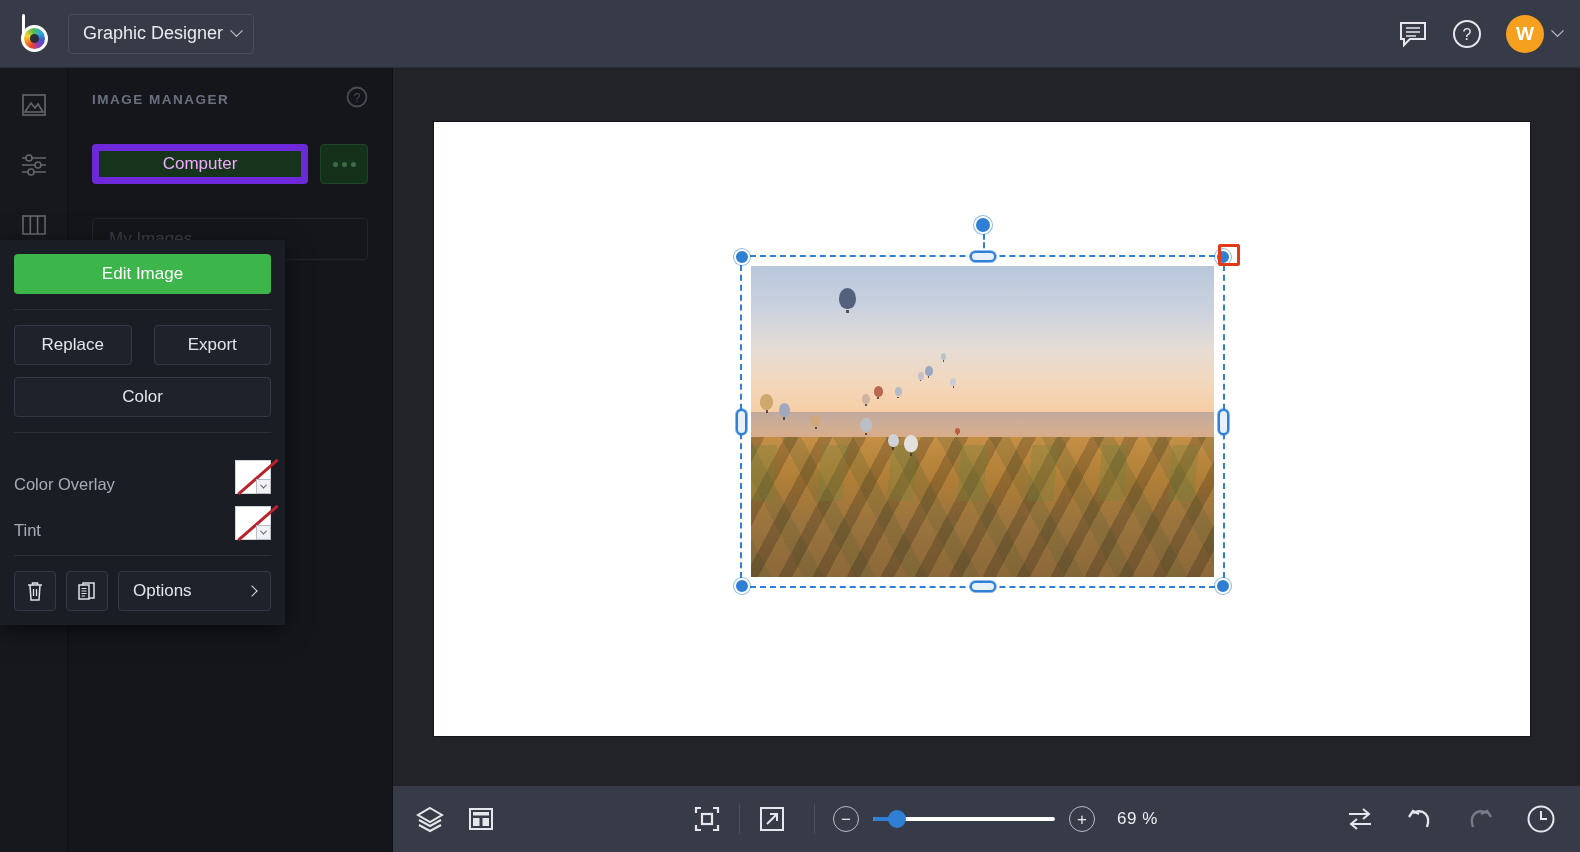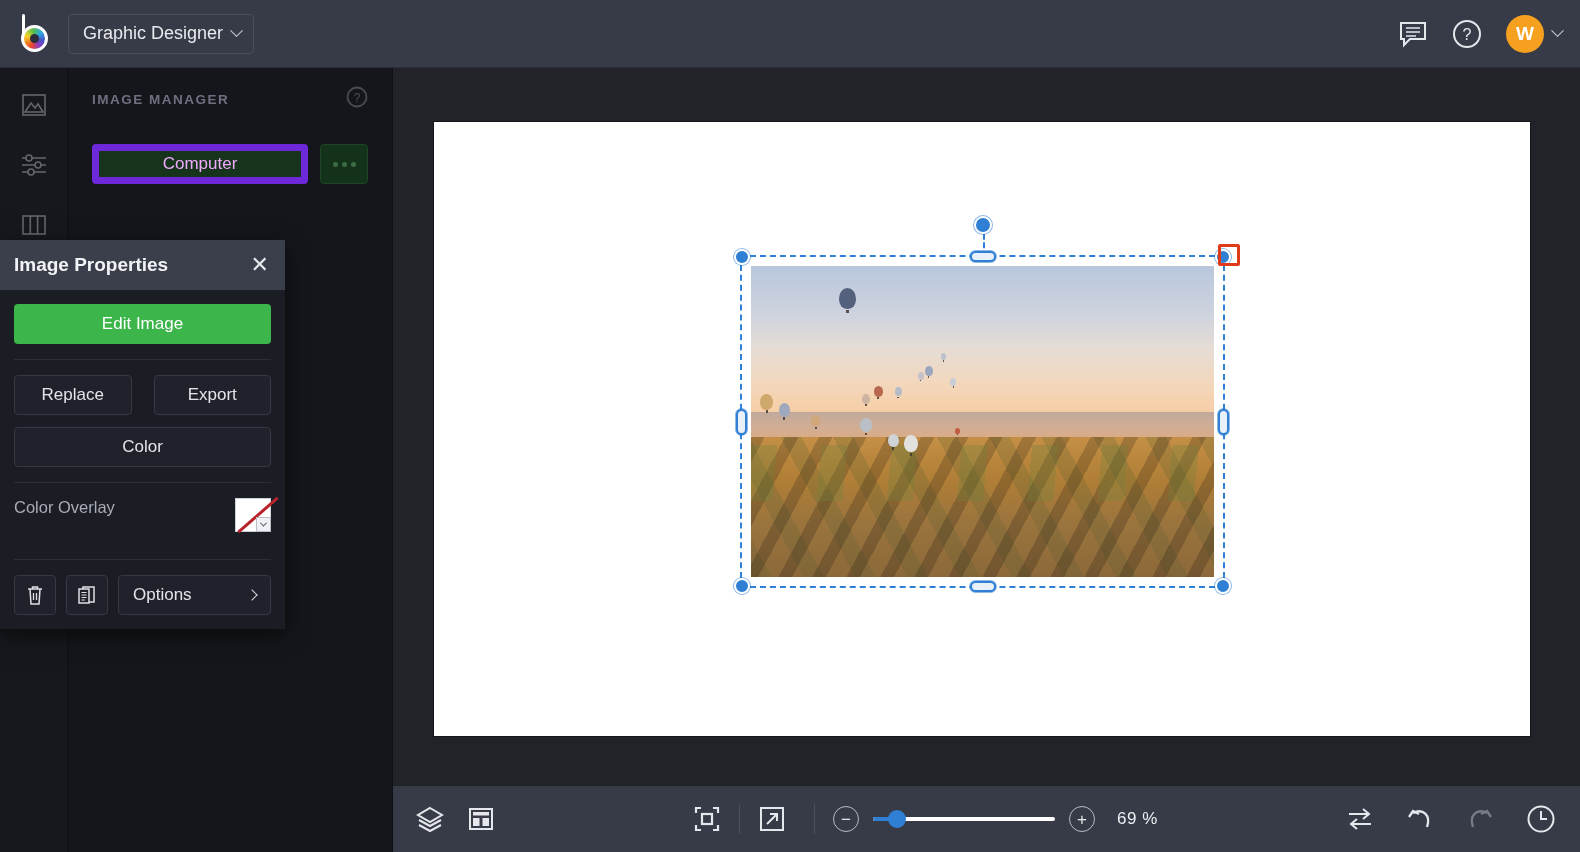--- a/index.html
+++ b/index.html
@@ -138,21 +138,21 @@
   .hr { height: 1px; background: #2c2f38; margin: 15px 0; }
   .pair { display: flex; gap: 22px; }
   .btn-out {
     flex: 1; height: 40px; border-radius: 4px;
     border: 1px solid #363945; background: #1f222a;
     color: #e3e5ea; font-size: 17px;
     display: flex; align-items: center; justify-content: center; cursor: pointer;
   }
   .btn-out.full { width: 100%; margin-top: 12px; }
   .swatch-row {
-    display: flex; align-items: flex-start; justify-content: space-between;
+    display: flex; align-items: flex-end; justify-content: space-between;
     height: 46px;
   }
   .swatch-label { color: #a9acb7; font-size: 16.5px; }
   .swatch {
     position: relative; width: 36px; height: 34px;
     background: #ffffff; border: 1px solid #cfd2d8;
   }
   .swatch .slash {
     position: absolute; left: -4px; top: 50%; width: 52px; height: 3px;
     background: #b8232b; transform: translateY(-50%) rotate(-41deg);
@@ -351,47 +351,53 @@
       </span>
     </div>
     <div class="mgr-row">
       <div class="btn-computer">Computer</div>
       <div class="btn-dots">
         <i></i>
         <i></i>
         <i></i>
       </div>
     </div>
+    <div class="mgr-sub">My Images</div>
   </div>
 
   <div class="props">
-    <div class="props-head">
-      <span class="props-title">Image Properties</span>
-      <span class="props-close">✕</span>
-    </div>
     <div class="props-body">
       <div class="btn-edit">Edit Image</div>
       <div class="hr"></div>
       <div class="pair">
         <div class="btn-out">Replace</div>
         <div class="btn-out">Export</div>
       </div>
       <div class="btn-out full">Color</div>
       <div class="hr"></div>
 
       <div class="swatch-row">
         <span class="swatch-label">Color Overlay</span>
         <span class="swatch">
           <span class="slash"></span>
           <span class="mini">
               <i></i>
             </span>
         </span>
       </div>
 
+      <div class="swatch-row">
+        <span class="swatch-label">Tint</span>
+        <span class="swatch">
+          <span class="slash"></span>
+          <span class="mini">
+              <i></i>
+            </span>
+        </span>
+      </div>
 
       <div class="hr"></div>
 
       <div class="footer-row">
         <div class="sq-btn">
           <svg width="20" height="22" viewBox="0 0 20 22">
             <path d="M3 5 H17 M7.5 5 V3 H12.5 V5 M5 5 L6 20 H14 L15 5" fill="none" stroke="#dfe1e7" stroke-width="1.5"></path>
             <path d="M8.5 9 V16 M11.5 9 V16" stroke="#dfe1e7" stroke-width="1.3"></path>
           </svg>
         </div>

